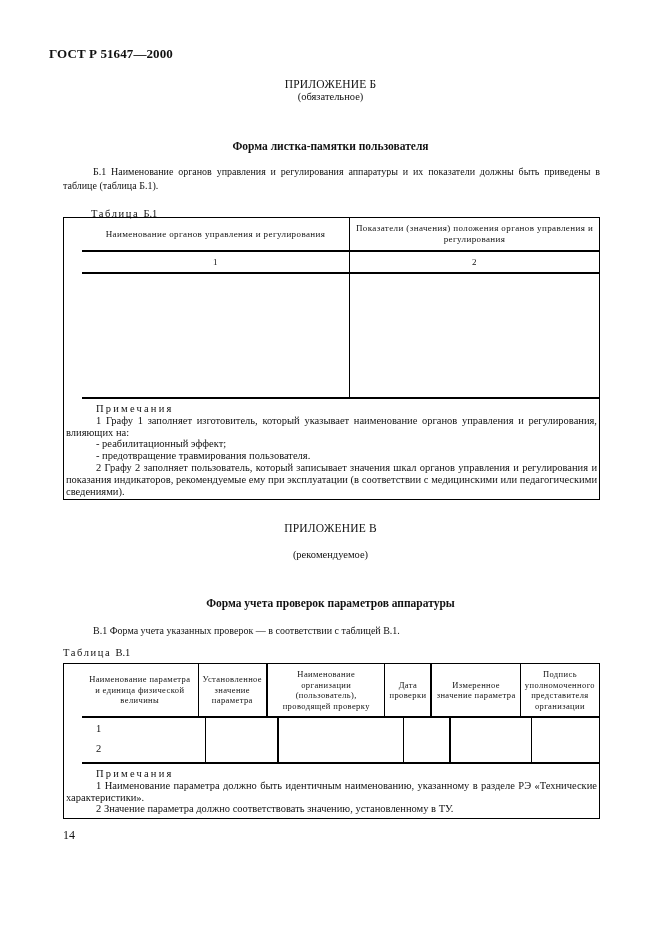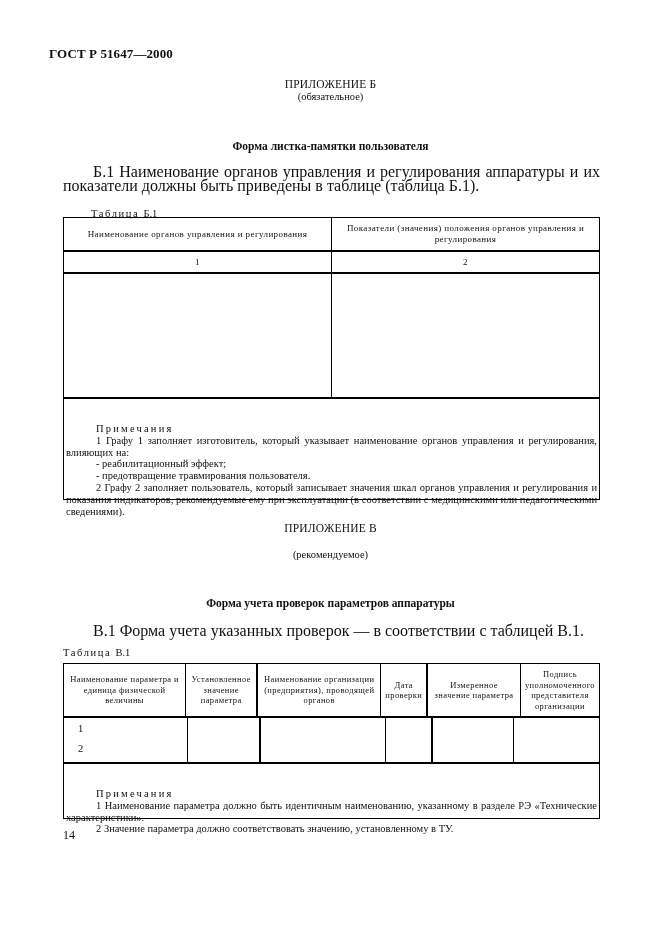--- a/index.html
+++ b/index.html
@@ -6,36 +6,36 @@
     body {
       width: 661px; height: 936px; position: relative; overflow: hidden;
       font-family: "Liberation Serif", "DejaVu Serif", serif; color: #111;
     }
     .abs { position: absolute; }
     .doc-code { left: 49px; top: 46px; font-size: 13px; font-weight: bold; letter-spacing: 0.1px; }
     .center { left: 0; width: 661px; text-align: center; }
     .app-title { font-size: 11.5px; letter-spacing: 0.2px; }
     .app-sub { font-size: 10.5px; }
     .form-title { font-size: 11.5px; font-weight: bold; }
-    .para { left: 63px; width: 537px; font-size: 16px; line-height: 14px; text-align: justify; }
+    .para { left: 63px; width: 537px; font-size: 10px; line-height: 14px; text-align: justify; }
     .indent { text-indent: 30px; }
     .tbl-caption { left: 63px; font-size: 10.5px; letter-spacing: 1.6px; }
     .tbl-caption .num { letter-spacing: 0; }
 
     .table { position: absolute; left: 63px; width: 537px; border: 1.5px solid #000; box-sizing: border-box; }
     .row { display: flex; box-sizing: border-box; }
-    .row.thick-bottom { border-bottom: 2.5px solid #000; }
+    .row.thick-bottom { border-bottom: 2.5px solid #000; margin-left: 18px; }
     .cell { box-sizing: border-box; border-right: 1px solid #000; font-size: 9px; letter-spacing: 0.4px;
             display: flex; align-items: center; justify-content: center; text-align: center; line-height: 11px; padding: 0 4px; }
     .cell:last-child { border-right: none; }
     .cell.thick-right { border-right: 2px solid #000; }
     .numcell { font-size: 9px; }
 
     .notes { font-size: 10.5px; line-height: 11.8px; padding: 4px 2px 3px 2px; text-align: justify; }
-    .notes .hdr { letter-spacing: 2.2px; padding-left: 30px; margin-top: 20px; }
+    .notes .hdr { letter-spacing: 2.2px; padding-left: 30px; }
     .notes .ind { text-indent: 30px; }
     .notes .item { padding-left: 30px; }
 
     .t2 .cell { font-size: 8.5px; line-height: 10.5px; }
     .t2 .body-cell { align-items: flex-start; justify-content: flex-start; flex-direction: column; padding: 4px 0 0 14px; font-size: 10.5px; }
     .t2 .body-cell span { display: block; height: 21px; line-height: 14px; }
     .page-num { left: 63px; top: 828px; font-size: 12px; }
   </style>
 </head>
 <body>
@@ -79,21 +79,21 @@
 <div class="abs para indent" style="top:624px;">В.1  Форма учета указанных проверок — в соответствии с таблицей В.1.</div>
 <div class="abs tbl-caption" style="top:647px;">
   <span>Таблица</span>
   <span class="num">В.1</span>
 </div>
 
 <div class="table t2" style="top:663px; height:156px;">
   <div class="row thick-bottom" style="height:54px;">
     <div class="cell" style="width:124px;">Наименование параметра и единица физической величины</div>
     <div class="cell thick-right" style="width:73px;">Установленное значение параметра</div>
-    <div class="cell" style="width:125px;">Наименование организации (предприятия), проводящей органов</div>
+    <div class="cell" style="width:125px;">Наименование организации (пользователь), проводящей проверку</div>
     <div class="cell thick-right" style="width:47px;">Дата проверки</div>
     <div class="cell" style="width:94px;">Измеренное значение параметра</div>
     <div class="cell" style="flex:1;">Подпись уполномоченного представителя организации</div>
   </div>
   <div class="row thick-bottom" style="height:46px;">
     <div class="cell body-cell" style="width:124px;">
       <span>1</span>
       <span>2</span>
     </div>
     <div class="cell thick-right" style="width:73px;"></div>

